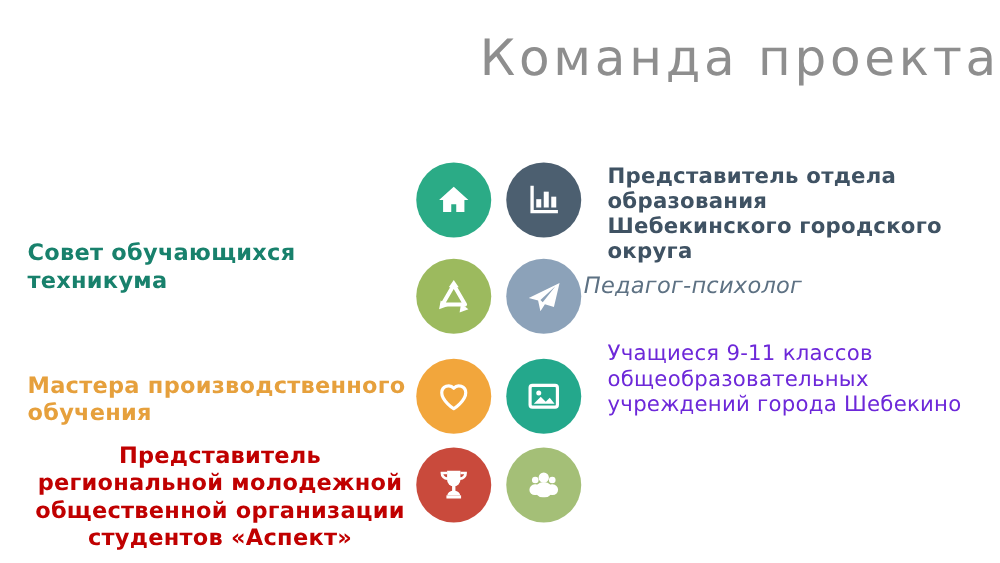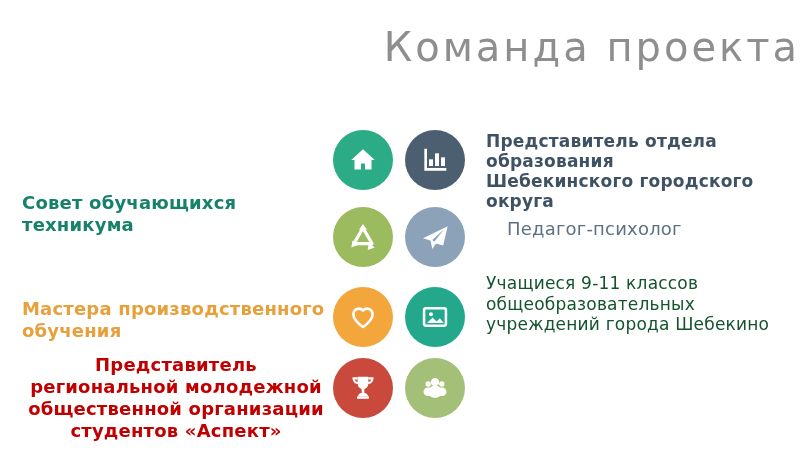--- a/index.html
+++ b/index.html
@@ -25,21 +25,21 @@
   }
   .col1{left:333px;}
   .col2{left:405px;}
   .row1{top:130px;}
   .row2{top:207px;}
   .row3{top:287px;}
   .row4{top:358px;}
   .circle svg{width:32px;height:32px;display:block;}
   .ritem{position:absolute;letter-spacing:.2px;}
   .ritem-1{left:486px;top:131px;width:280px;font-size:17px;font-weight:700;line-height:20px;color:#3f5263;}
-  .ritem-2{left:507px;top:218px;width:280px;font-size:18px;font-weight:400;color:#5d7183;}
+  .ritem-2{left:467px;top:218px;width:280px;font-size:18px;font-weight:400;color:#5d7183;font-style:italic;}
   .ritem-3{left:486px;top:273px;width:292px;font-size:17px;font-weight:400;line-height:20.5px;color:#2f8f7f;}
 </style>
 </head>
 <body>
 
 <div class="slide">
 
   <div class="title" style="color: rgb(142, 142, 142);">Команда проекта</div>
 
   <div class="litem litem-1" style="color: rgb(24, 129, 108);">Совет обучающихся техникума</div>
@@ -118,15 +118,15 @@
         <rect x="3.4" y="11.6" width="7" height="6.4" rx="3.2"></rect>
         <rect x="13.6" y="11.6" width="7" height="6.4" rx="3.2"></rect>
         <circle cx="12" cy="7.6" r="2.6" stroke="#fff"></circle>
         <rect x="7.4" y="10.9" width="9.2" height="8" rx="4" stroke="#fff"></rect>
       </svg>
     </span>
   </div>
 
   <div class="ritem ritem-1" style="color: rgb(63, 82, 99);">Представитель отдела образования Шебекинского городского округа</div>
   <div class="ritem ritem-2" style="color: rgb(93, 113, 131);">Педагог-психолог</div>
-  <div class="ritem ritem-3" style="color: #14532d;">Учащиеся 9-11 классов общеобразовательных учреждений города Шебекино</div>
+  <div class="ritem ritem-3" style="color: #6d28d9;">Учащиеся 9-11 классов общеобразовательных учреждений города Шебекино</div>
 
 </div>
 
 </body></html>

